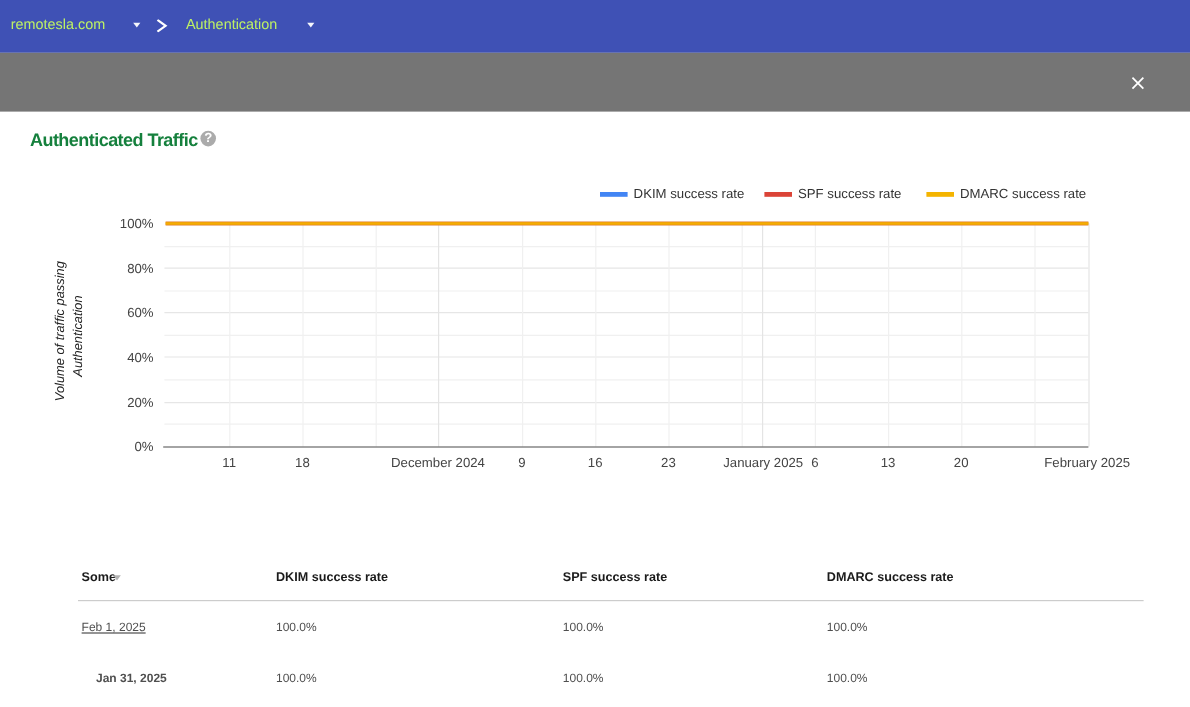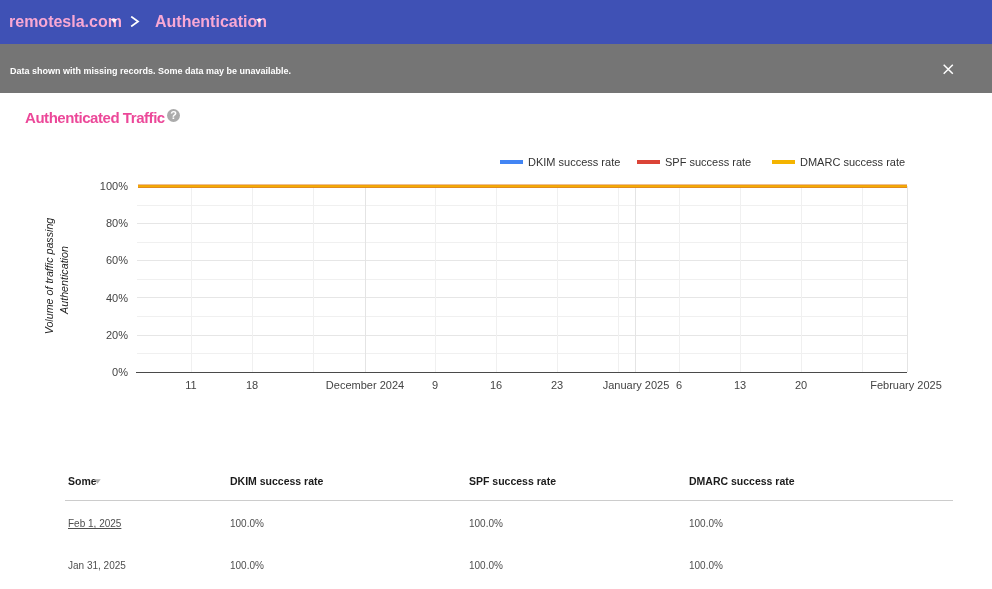--- a/index.html
+++ b/index.html
@@ -1,45 +1,44 @@
 <!DOCTYPE html>
 <html><head>
 <meta charset="utf-8">
 <style>
 * { margin:0; padding:0; box-sizing:border-box; }
 html,body { width:992px; height:589px; background:#fff; font-family:"Liberation Sans", sans-serif; overflow:hidden; }
 .abs { position:absolute; }
 #topbar { position:absolute; left:0; top:0; width:992px; height:44px; background:#3f51b5; }
-.tb-text { position:absolute; color:#f9a8d4; font-size:16px; font-weight:bold; top:13px; }
+.tb-text { position:absolute; color:#bef264; font-size:12px; font-weight:normal; top:13px; }
 .caret { position:absolute; width:0; height:0; border-left:3.5px solid transparent; border-right:3.5px solid transparent; border-top:4px solid rgba(255,255,255,0.95); top:19px; }
 #banner { position:absolute; left:0; top:44px; width:992px; height:49px; background:#757575; }
 #banner .msg { position:absolute; left:10px; top:22px; color:#fff; font-size:9px; font-weight:bold; }
 #closex { position:absolute; left:943px; top:20px; width:10.5px; height:10.5px; }
-#heading { position:absolute; left:25px; top:109px; font-size:15px; letter-spacing:-0.45px; font-weight:bold; color:#ec4899; }
+#heading { position:absolute; left:25px; top:109px; font-size:15px; letter-spacing:-0.45px; font-weight:bold; color:#15803d; }
 #helpicon { position:absolute; left:167px; top:109px; width:13px; height:13px; border-radius:50%; background:#ababab; color:#fff; font-size:11px; font-weight:bold; text-align:center; line-height:13.5px; }
 .leg { position:absolute; top:155px; height:14px; }
 .leg .sw { position:absolute; left:0; top:5px; width:23px; height:4px; }
 .leg .lt { position:absolute; left:28px; top:1px; font-size:11px; color:#333; white-space:nowrap; }
 #tbl { position:absolute; left:0; top:0; }
 .th { position:absolute; font-size:10.5px; font-weight:bold; color:#1b1b1b; white-space:nowrap; }
 .td { position:absolute; font-size:10px; color:#4f4f4f; white-space:nowrap; }
 </style>
 </head>
 <body>
 <div id="topbar">
   <div class="tb-text" style="left:9px;">remotesla.com</div>
   <div class="caret" style="left:111px;"></div>
   <svg class="abs" style="left:130px; top:15.5px;" width="10" height="11" viewBox="0 0 10 11">
       <path d="M1.2 0.6 L8 5.5 L1.2 10.4" stroke="#fff" stroke-width="1.8" fill="none"></path>
     </svg>
   <div class="tb-text" style="left:155px;">Authentication</div>
   <div class="caret" style="left:256px;"></div>
 </div>
 <div id="banner">
-  <div class="msg">Data shown with missing records. Some data may be unavailable.</div>
   <svg id="closex" viewBox="0 0 10.5 10.5">
       <path d="M0.7 0.7 L9.8 9.8 M9.8 0.7 L0.7 9.8" stroke="#fff" stroke-width="1.5"></path>
     </svg>
 </div>
 <div id="heading">Authenticated Traffic</div>
 <div id="helpicon">?</div>
 
 <div class="leg" style="left:500px;">
     <div class="sw" style="background:#4285f4;"></div>
     <div class="lt">DKIM success rate</div>
@@ -130,17 +129,17 @@
       <path d="M0.3 0.3 L6.7 0.3 L3.5 4.7 Z" fill="#b3b3b3"></path>
     </svg>
   <div class="th" style="left:230px; top:475px;">DKIM success rate</div>
   <div class="th" style="left:469px; top:475px;">SPF success rate</div>
   <div class="th" style="left:689px; top:475px;">DMARC success rate</div>
   <div class="abs" style="left:65px; top:500px; width:888px; height:1px; background:#cccccc;"></div>
   <div class="td" style="left:68px; top:518px;text-decoration:underline;">Feb 1, 2025</div>
   <div class="td" style="left:230px; top:518px;">100.0%</div>
   <div class="td" style="left:469px; top:518px;">100.0%</div>
   <div class="td" style="left:689px; top:518px;">100.0%</div>
-  <div class="td" style="left:68px; top:560px;">Jan 31, 2025</div>
+  <div class="td" style="left:80px; top:560px;font-weight:bold;">Jan 31, 2025</div>
   <div class="td" style="left:230px; top:560px;">100.0%</div>
   <div class="td" style="left:469px; top:560px;">100.0%</div>
   <div class="td" style="left:689px; top:560px;">100.0%</div>
 </div>
 
 </body></html>

